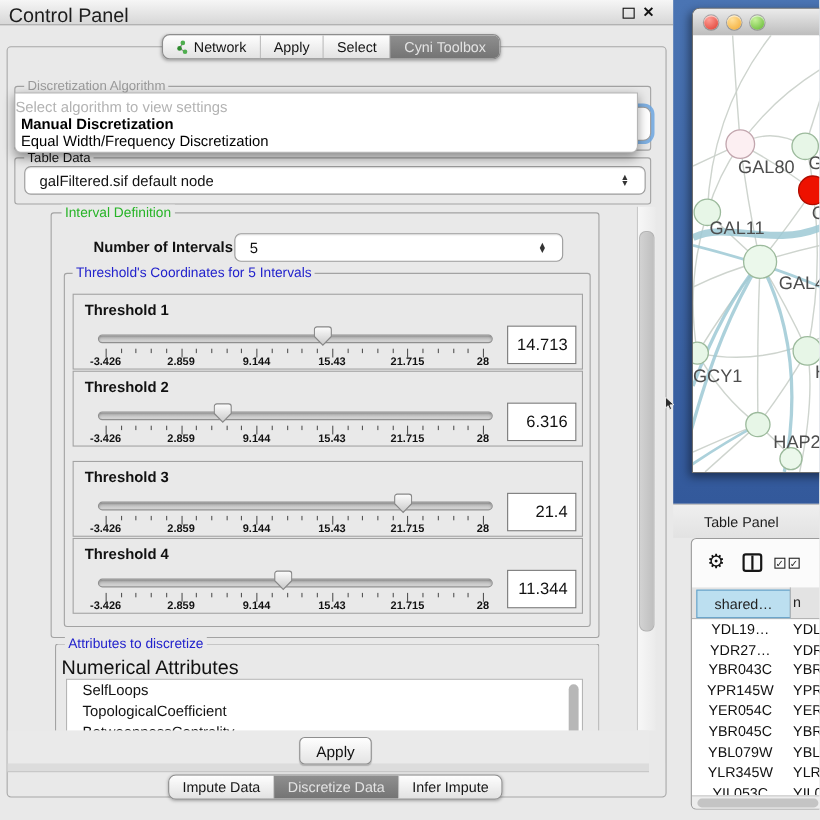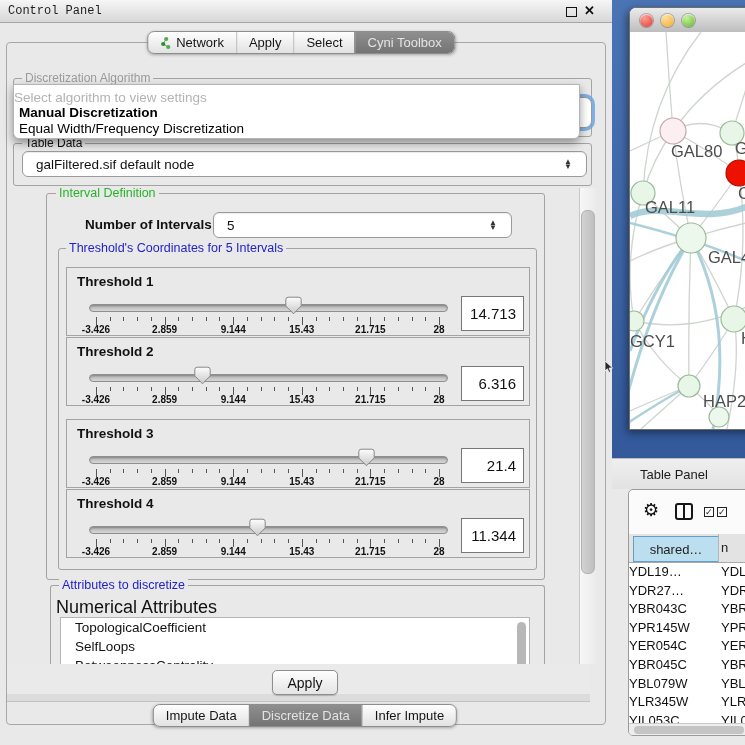--- a/index.html
+++ b/index.html
@@ -3,21 +3,21 @@
 <meta charset="utf-8">
 <style>
   html,body{margin:0;padding:0;background:#e9e9e9;}
   #root{position:relative;width:745px;height:745px;overflow:hidden;
         font-family:"Liberation Sans",sans-serif;background:#e9e9e9;color:#111;}
   .abs{position:absolute;}
 
   
   .titlebar{left:0;top:0;width:612px;height:22px;
     background:linear-gradient(#f6f6f6,#d7d7d7);border-bottom:1px solid #a6a6a6;}
-  .titlebar .t{position:absolute;left:8px;top:4px;font-size:12px;color:#1d1d1d;font-family:Liberation Mono, monospace;}
+  .titlebar .t{position:absolute;left:8px;top:4px;font-size:18px;color:#1d1d1d;}
   .float-ico{position:absolute;left:566px;top:7px;width:9px;height:8px;border:1.6px solid #111;}
   .close-ico{position:absolute;left:584px;top:3px;font-size:13px;font-weight:bold;color:#111;}
 
   
   .tabbar{display:flex;border:1px solid #8d8d8d;border-radius:7px;overflow:hidden;
     background:linear-gradient(#fefefe,#e2e2e2);box-shadow:0 1px 3px rgba(0,0,0,.30);}
   .tabbar .tab{display:flex;align-items:center;gap:5px;padding:3px 12px;font-size:13px;
     color:#151515;border-left:1px solid #bdbdbd;white-space:nowrap;cursor:default;}
   .tabbar .tab:first-child{border-left:none;}
   .tabbar .tab.sel{background:linear-gradient(#8f8f8f,#747474);color:#e3e3e3;border-left-color:#7a7a7a;}
@@ -96,21 +96,21 @@
   .spliticon{position:absolute;left:46px;top:13px;width:14px;height:13px;border:2px solid #161616;border-radius:3px;}
   .spliticon:after{content:"";position:absolute;left:50%;top:0;width:2px;height:100%;background:#161616;transform:translateX(-50%);}
   .cbx{position:absolute;top:17px;width:8px;height:8px;border:1.5px solid #222;font-size:9px;line-height:8px;color:#222;}
   .theadrow{position:absolute;left:0;top:44px;width:100%;height:28px;background:#e3e3e3;border-bottom:1px solid #a9a9a9;}
   .hcell1{position:absolute;left:4px;top:2px;width:84px;height:24px;background:#bcdff0;border:1px solid #639fc6;
     display:flex;align-items:center;justify-content:center;font-size:13px;color:#222;}
   .hcell2{position:absolute;left:92px;top:6px;font-size:13px;color:#222;}
   .hsep{position:absolute;left:89px;top:0;width:1px;height:28px;background:#b5b5b5;}
   .trows{position:absolute;left:0;top:73px;width:100%;height:160px;overflow:hidden;background:#fff;}
   .trow{position:relative;height:18.6px;font-size:13px;}
-  .trow .c1{position:absolute;left:0;width:88px;top:1px;}
+  .trow .c1{position:absolute;left:0;width:88px;text-align:center;top:1px;}
   .trow .c2{position:absolute;left:92px;top:1px;white-space:nowrap;}
   .hscroll{position:absolute;left:0;top:233px;width:100%;height:12px;background:#ededed;border-top:1px solid #c9c9c9;}
   .hscroll .th{position:absolute;left:5px;top:2px;width:110px;height:8px;background:#c4c4c4;border-radius:4px;}
 
   .cursor{left:604px;top:361px;z-index:99;}
   svg text{font-family:"Liberation Sans",sans-serif;}
 </style>
 </head>
 <body>
 
@@ -186,22 +186,22 @@
     <div class="glabel" style="left:7px;top:-8px;color:#2222cc;font-size:12.5px">Threshold's Coordinates for 5 Intervals</div>
   </div>
   <div id="throws"></div>
 
   <div class="abs" style="left:50px;top:585px;width:493px;height:79px;border:1px solid #a3a3a3;border-bottom:none;border-radius:3px 3px 0 0">
     <div class="glabel" style="left:8px;top:-8px;color:#2222cc;font-size:12.5px">Attributes to discretize</div>
   </div>
   <div class="abs" style="left:56px;top:597px;font-size:18px;font-weight:normal">Numerical Attributes</div>
   <div id="attrlist" class="abs attrlist">
     <div class="listscroll"></div>
-  <div class="li">TopologicalCoefficient</div>
-      <div class="li">SelfLoops</div>
+  <div class="li">SelfLoops</div>
+      <div class="li">TopologicalCoefficient</div>
       <div class="li">BetweennessCentrality</div>
     </div>
 
   <div class="abs applybar"></div>
   <div class="abs applystrip"></div>
   <div class="abs btn" style="left:305px;top:670px;width:64px;height:23px;transform:translateX(-50%);z-index:9">Apply</div>
 
   <div class="abs vscroll-track"></div>
   <div class="abs vscroll-thumb"></div>
 

